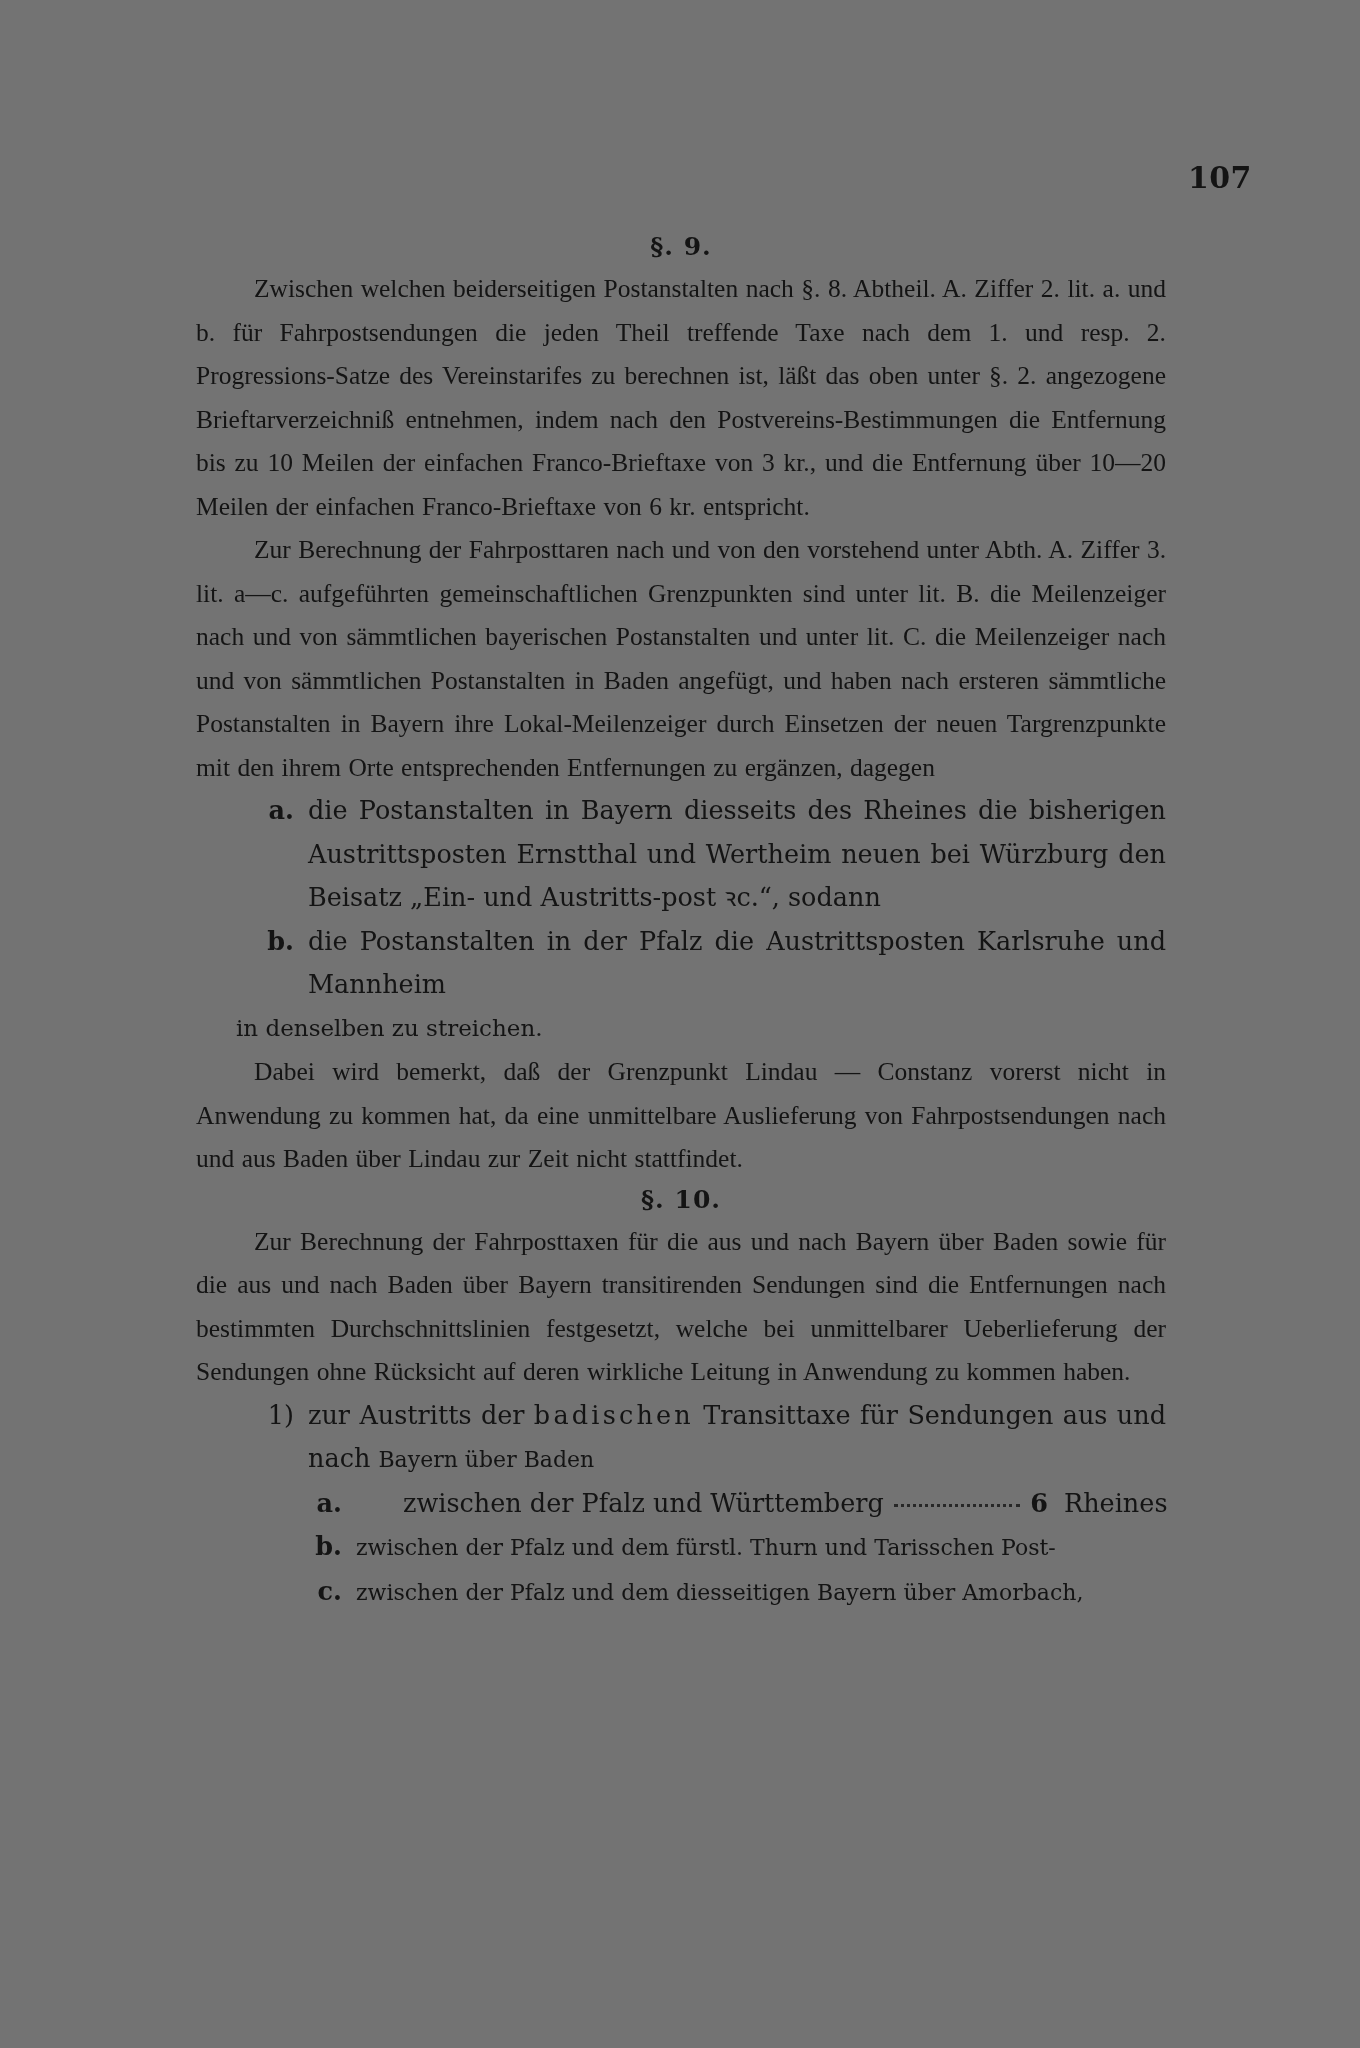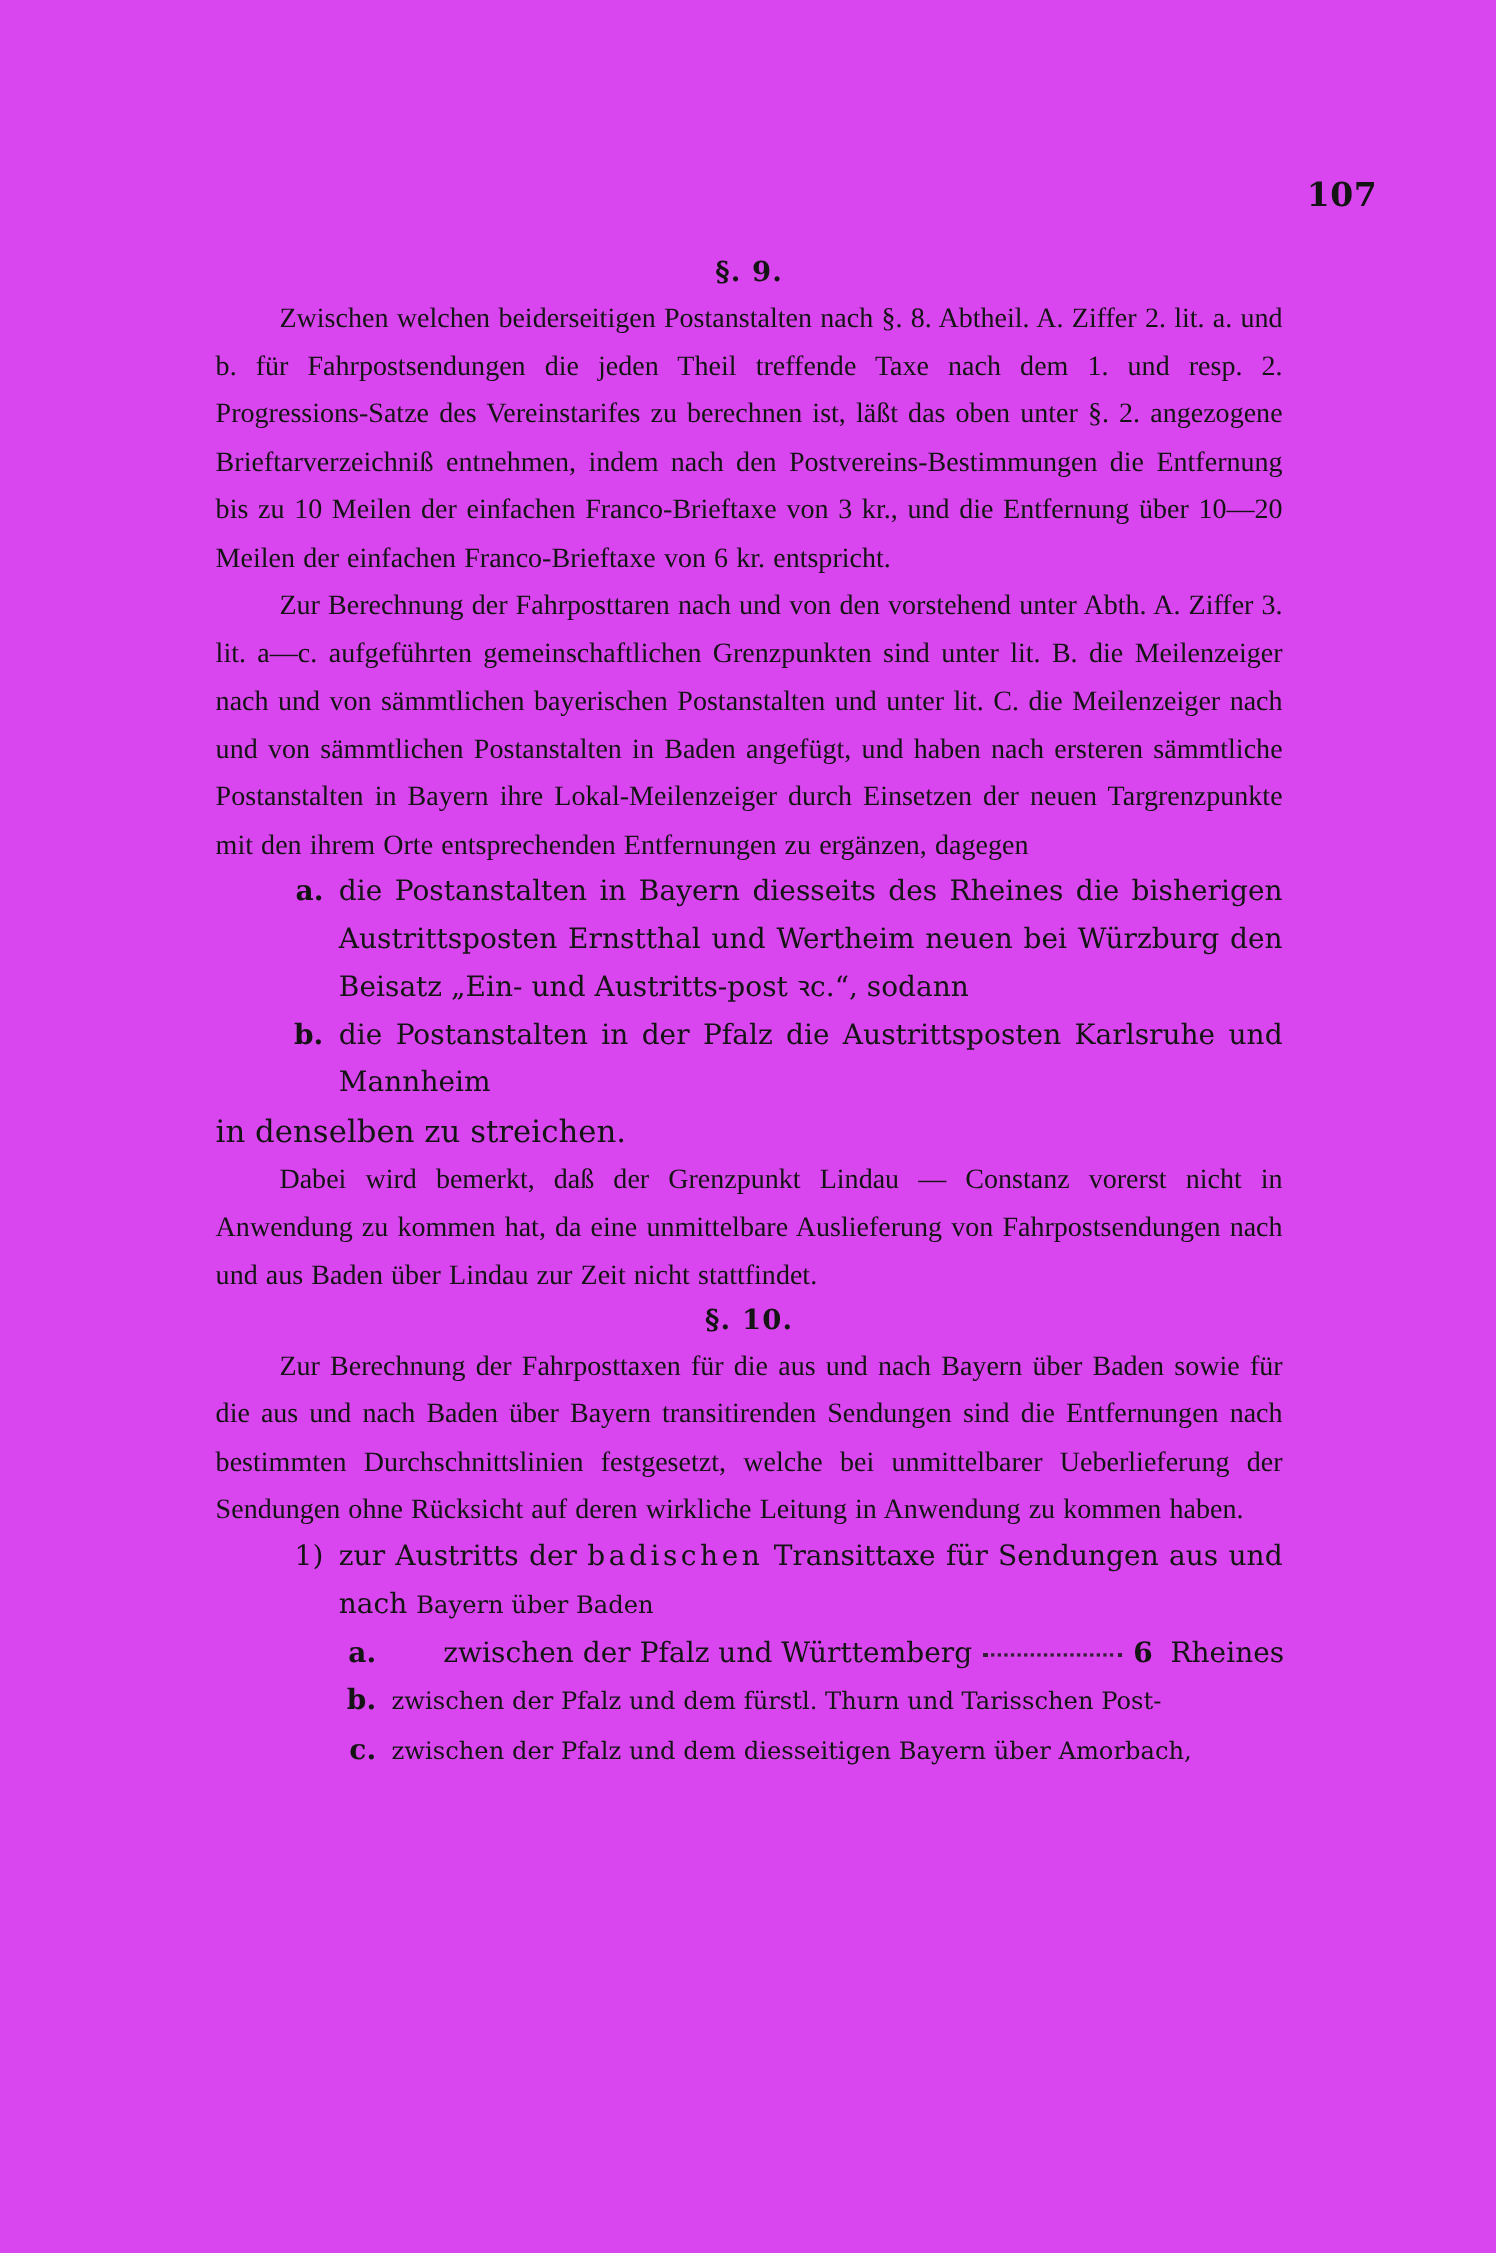--- a/index.html
+++ b/index.html
@@ -13,21 +13,21 @@
     position: relative;
     font-family: "DejaVu Serif", "Liberation Serif", serif;
     color: #141414;
     overflow: hidden;
   }
   .page {
     position: absolute;
     left: 0; top: 0;
     width: 1360px;
     height: 2048px;
-    background: #d946ef;
+    background: #737373;
   }
   .page-number {
     position: absolute;
     right: 108px;
     top: 160px;
     font-size: 30px;
     font-weight: 700;
     letter-spacing: 0.5px;
   }
   .content {
@@ -76,23 +76,24 @@
   }
   .li .marker.plain { font-weight: 400; }
   .li .body {
     flex: 1 1 auto;
     text-align: justify;
   }
   .li.lvl1 { margin-left: 56px; }
   .li.lvl2 { margin-left: 110px; }
   .li.lvl2 .marker { width: 50px; }
   .runon {
-    font-size: 28px;
+    font-size: 23px;
     line-height: 43.5px;
     text-align: justify;
+    margin-left: 40px;
   }
   .entry {
     display: flex;
     align-items: baseline;
     font-size: 25.5px;
     line-height: 43.5px;
   }
   .entry .txt { flex: 0 0 auto; white-space: nowrap; margin-left: 47px; }
   .entry .dots {
     flex: 1 1 auto;

